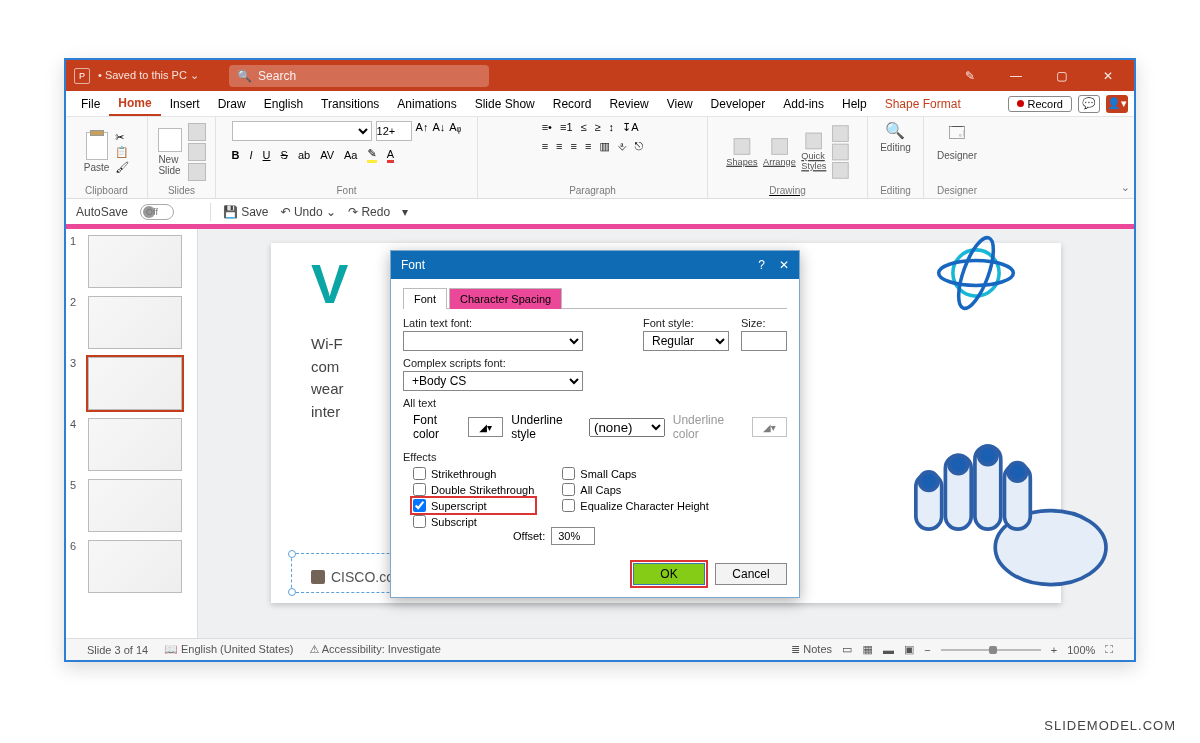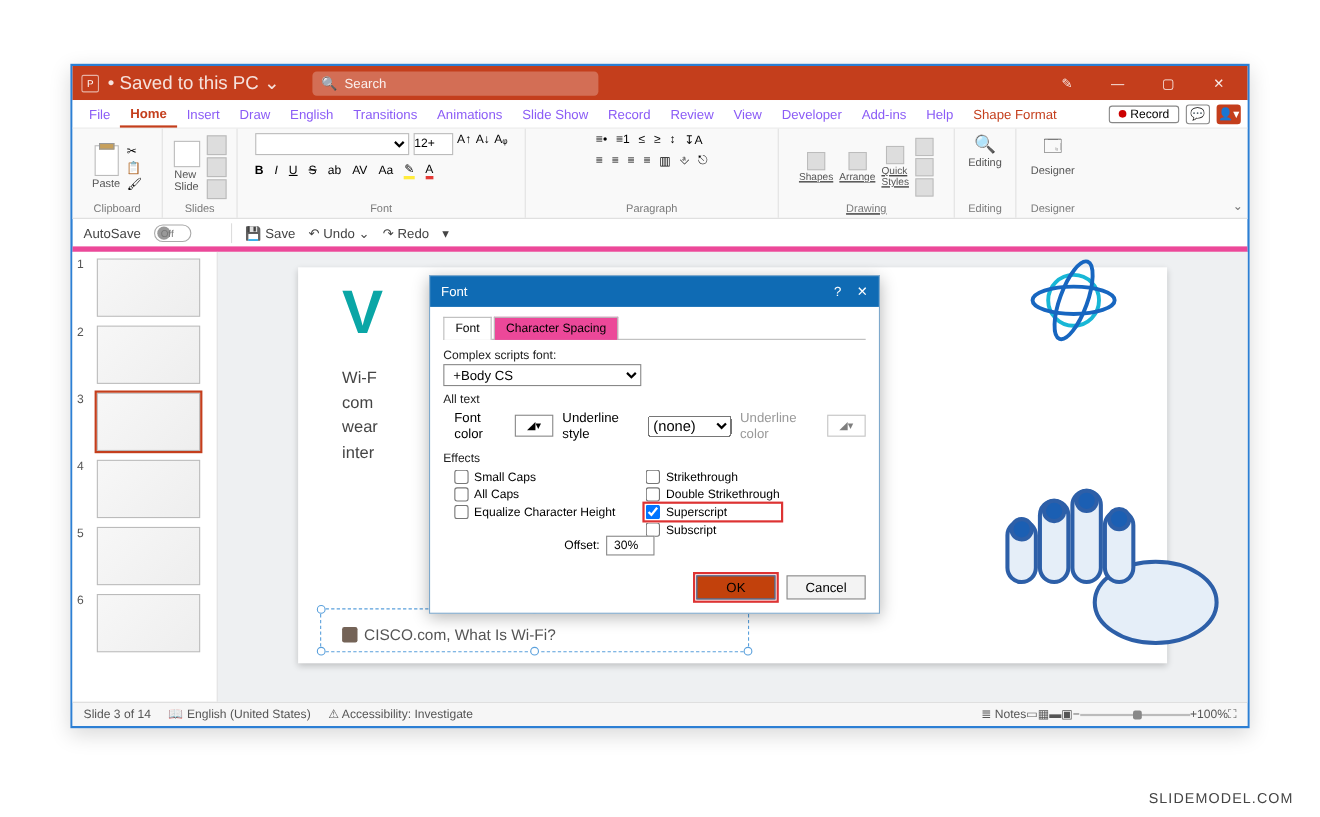--- a/index.html
+++ b/index.html
@@ -5,28 +5,28 @@
   * { box-sizing: border-box; margin: 0; padding: 0; font-family: "Segoe UI", Arial, sans-serif; }
   body { background: #fff; width: 1200px; height: 743px; position: relative; overflow: hidden; }
   .frame { position: absolute; top: 58px; left: 64px; width: 1072px; height: 604px; border: 2px solid #2c7fd4; background: #fff; box-shadow: 0 6px 18px rgba(0,0,0,0.15); display:flex;flex-direction:column;}
   .watermark { position: absolute; bottom: 10px; right: 24px; font-size: 13px; color: #444; letter-spacing: 1px; }
 
   
   .titlebar { height: 31px; background: #c43e1c; display:flex; align-items:center; color:#fff; font-size:12px; padding: 0 8px; gap:10px; }
   .titlebar .left { display:flex;align-items:center;gap:8px;flex:0 0 auto;}
   .titlebar .pp-icon{width:16px;height:16px;border:1px solid rgba(255,255,255,0.6);border-radius:2px;display:flex;align-items:center;justify-content:center;font-size:9px;}
   .titlebar .filename{font-size:12px;}
-  .titlebar .saved{font-size:17px;opacity:.85;}
+  .titlebar .saved{font-size:11px;opacity:.85;}
   .titlebar .search{margin-left:20px;flex:0 0 260px;height:22px;background:rgba(255,255,255,0.25);border-radius:4px;display:flex;align-items:center;padding:0 8px;gap:6px;font-size:12px;color:#fff;}
   .titlebar .spacer{flex:1;}
   .titlebar .winbtn{width:36px;text-align:center;font-size:12px;opacity:.9;}
 
   
   .menubar{height:26px;background:#fff;border-bottom:1px solid #e5e5e5;display:flex;align-items:center;padding:0 6px;font-size:12px;}
-  .menubar .menuitem{padding:4px 9px;color:#8b5cf6;cursor:default;}
+  .menubar .menuitem{padding:4px 9px;color:#000000;cursor:default;}
   .menubar .menuitem.active{color:#c43e1c;border-bottom:2px solid #c43e1c;font-weight:600;}
   .menubar .shapeformat{color:#c43e1c;}
   .menubar .rec{margin-left:auto;display:flex;align-items:center;gap:6px;}
   .menubar .recbtn{border:1px solid #888;border-radius:3px;padding:1px 8px;font-size:11px;display:flex;align-items:center;gap:4px;}
   .menubar .recdot{width:7px;height:7px;background:#c00;border-radius:50%;}
   .menubar .sq{border:1px solid #888;border-radius:3px;width:22px;height:18px;display:flex;align-items:center;justify-content:center;font-size:11px;}
   .menubar .share{background:#c43e1c;color:#fff;border:none;}
 
   
   .ribbon{height:82px;background:#f9f9f9;border-bottom:1px solid #ddd;display:flex;font-size:11px;position:relative;}
@@ -57,22 +57,22 @@
   .slide{width:790px;height:360px;background:#fff;box-shadow:0 2px 6px rgba(0,0,0,.2);position:relative;}
   .slide .bodytext{position:absolute;left:40px;top:90px;font-size:15px;color:#444;line-height:1.5;}
   .slide .cite{position:absolute;left:40px;bottom:18px;font-size:14px;color:#555;}
   .slide .cite-icon{display:inline-block;width:14px;height:14px;background:#746357;border-radius:2px;margin-right:6px;vertical-align:-2px;}
   .slide .robothand{position:absolute;right:-50px;top:120px;width:250px;height:240px;}
   .slide .globeicon{position:absolute;right:30px;top:-10px;width:110px;height:80px;}
   .selbox{position:absolute;border:1px dashed #5aa0dc;}
   .selhandle{width:8px;height:8px;background:#fff;border:1px solid #5aa0dc;border-radius:50%;position:absolute;}
 
   
-  .statusbar{height:22px;border-top:1px solid #ddd;background:#f6f6f6;display:flex;align-items:center;font-size:11px;color:#555;padding:0 10px;gap:16px;}
-  .statusbar .right{margin-left:auto;display:flex;align-items:center;}
+  .statusbar{height:22px;border-top:1px solid #ddd;background:#f6f6f6;display:flex;align-items:center;font-size:11px;color:#555;padding:0 21px;gap:16px;}
+  .statusbar .right{margin-left:auto;display:flex;align-items:center;gap:10px;}
   .zoom-slider{width:100px;height:2px;background:#bbb;position:relative;}
   .zoom-slider::after{content:"";width:8px;height:8px;background:#888;position:absolute;left:48px;top:-3px;border-radius:2px;}
 
   
   .dialog{position:absolute;left:324px;top:190px;width:410px;background:#fff;border:1px solid #7fa9cc;box-shadow:0 4px 14px rgba(0,0,0,.3);font-size:12px;}
   .dlg-title{height:28px;background:#0f6bb4;color:#fff;display:flex;align-items:center;padding:0 10px;justify-content:space-between;}
   .dlg-title .ctrls{display:flex;gap:14px;}
   .dlg-body{padding:8px 12px 12px 12px;}
   .dlg-tabs{display:flex;border-bottom:1px solid #bbb;margin-bottom:8px;}
   .dlg-tab{padding:4px 10px;border:1px solid #bbb;border-bottom:none;background:#ec4899;font-size:11px;margin-right:2px;position:relative;top:1px;}
@@ -85,21 +85,21 @@
   .colorbtn{width:40px;height:20px;border:1px solid #888;display:inline-flex;align-items:center;justify-content:center;font-size:10px;gap:2px;}
   .effects{display:flex;gap:28px;margin-top:4px;}
   .effects .col{display:flex;flex-direction:column;gap:3px;}
   .chk{display:flex;align-items:center;gap:5px;font-size:11px;}
   .chk input{width:13px;height:13px;}
   .redbox{outline:2px solid #d33;outline-offset:1px;}
   .offset-row{display:flex;align-items:center;gap:6px;margin-left:26px;font-size:11px;margin-top:-1px;}
   .offset-row input{width:44px;height:18px;font-size:11px;border:1px solid #888;text-align:right;padding-right:14px;}
   .dlg-buttons{display:flex;justify-content:flex-end;gap:10px;margin-top:18px;}
   .dlg-buttons button{width:72px;height:22px;font-size:12px;border:1px solid #888;background:#f3f3f3;}
-  .dlg-buttons .ok{background:#c2410c;border:1px solid #3a78b5;}
+  .dlg-buttons .ok{background:#84cc16;border:1px solid #3a78b5;}
 </style>
 </head>
 <body>
 
 <div class="frame">
 
   <div class="titlebar">
     <div class="left">
       <span class="pp-icon">P</span>
       <span class="saved">• Saved to this PC ⌄</span>
@@ -372,20 +372,34 @@
         <span>?</span>
         <span>✕</span>
       </span>
     </div>
     <div class="dlg-body">
       <div class="dlg-tabs">
         <div class="dlg-tab active">Font</div>
         <div class="dlg-tab">Character Spacing</div>
       </div>
 
+      <div class="dlg-row">
+        <div class="dlg-col" style="flex:1;">
+          <label>Latin text font:</label>
+          <select style="width:180px;"><option></option></select>
+        </div>
+        <div class="dlg-col">
+          <label>Font style:</label>
+          <select style="width:86px;"><option>Regular</option></select>
+        </div>
+        <div class="dlg-col">
+          <label>Size:</label>
+          <input style="width: 46px;" value="">
+        </div>
+      </div>
 
       <div class="dlg-row">
         <div class="dlg-col" style="flex:1;">
           <label>Complex scripts font:</label>
           <select style="width:180px;"><option>+Body CS</option></select>
         </div>
       </div>
 
       <div class="section-lbl">All text</div>
       <div style="display:flex;align-items:center;gap:8px;margin-left:10px;">
@@ -395,49 +409,49 @@
         <select style="width:86px;"><option>(none)</option></select>
         <span style="color:#999;">Underline color</span>
         <span class="colorbtn" style="opacity:.5;">◢▾</span>
       </div>
 
       <div class="section-lbl" style="margin-top:10px;">Effects</div>
       <div class="effects" style="margin-left:10px;">
         <div class="col">
           <label class="chk">
               <input type="checkbox" style="">
-              <span>Small Caps</span>
-            </label>
-          <label class="chk">
-              <input type="checkbox" style="">
-              <span>All Caps</span>
-            </label>
-          <label class="chk">
-              <input type="checkbox" style="">
-              <span>Equalize Character Height</span>
-            </label>
-        </div>
-        <div class="col">
-          <label class="chk">
-              <input type="checkbox" style="">
               <span>Strikethrough</span>
             </label>
           <label class="chk">
               <input type="checkbox" style="">
               <span>Double Strikethrough</span>
             </label>
           <label class="chk redbox">
               <input type="checkbox" checked="" style="">
               <span>Superscript</span>
             </label>
           <label class="chk">
               <input type="checkbox" style="">
               <span>Subscript</span>
             </label>
         </div>
+        <div class="col">
+          <label class="chk">
+              <input type="checkbox" style="">
+              <span>Small Caps</span>
+            </label>
+          <label class="chk">
+              <input type="checkbox" style="">
+              <span>All Caps</span>
+            </label>
+          <label class="chk">
+              <input type="checkbox" style="">
+              <span>Equalize Character Height</span>
+            </label>
+        </div>
       </div>
       <div class="offset-row">
         <span style="margin-left:84px;">Offset:</span>
         <input value="30%" style="">
       </div>
 
       <div class="dlg-buttons">
         <button class="ok redbox">OK</button>
         <button>Cancel</button>
       </div>

